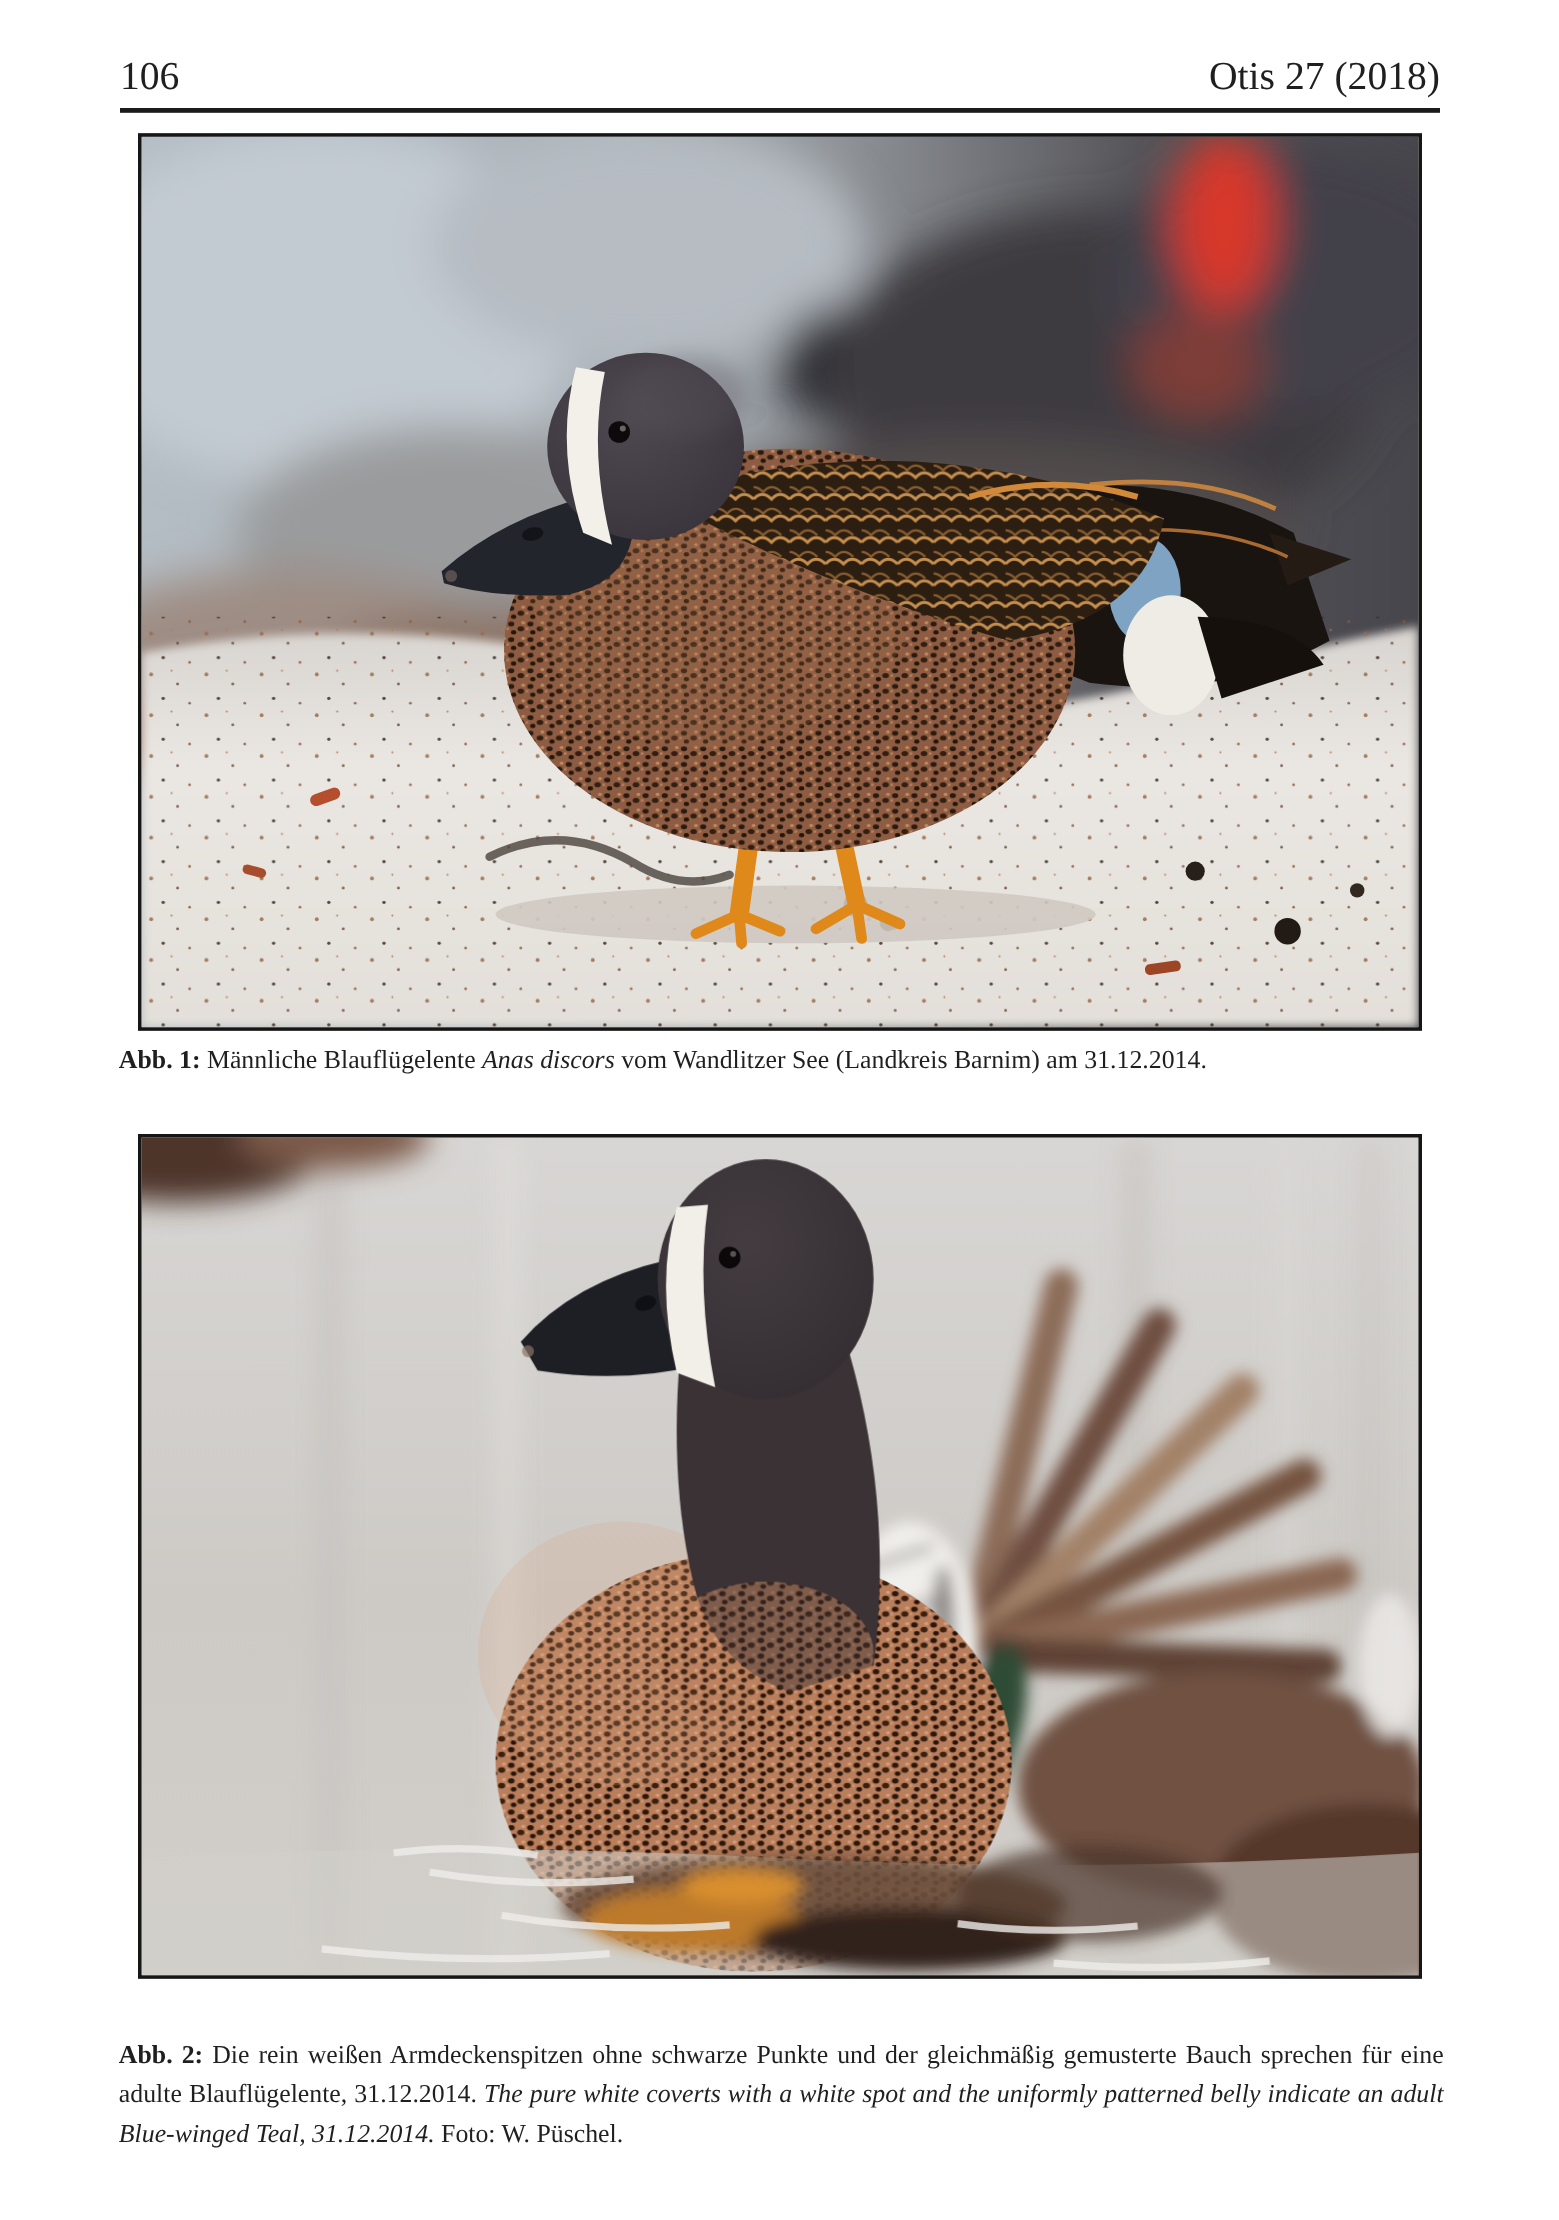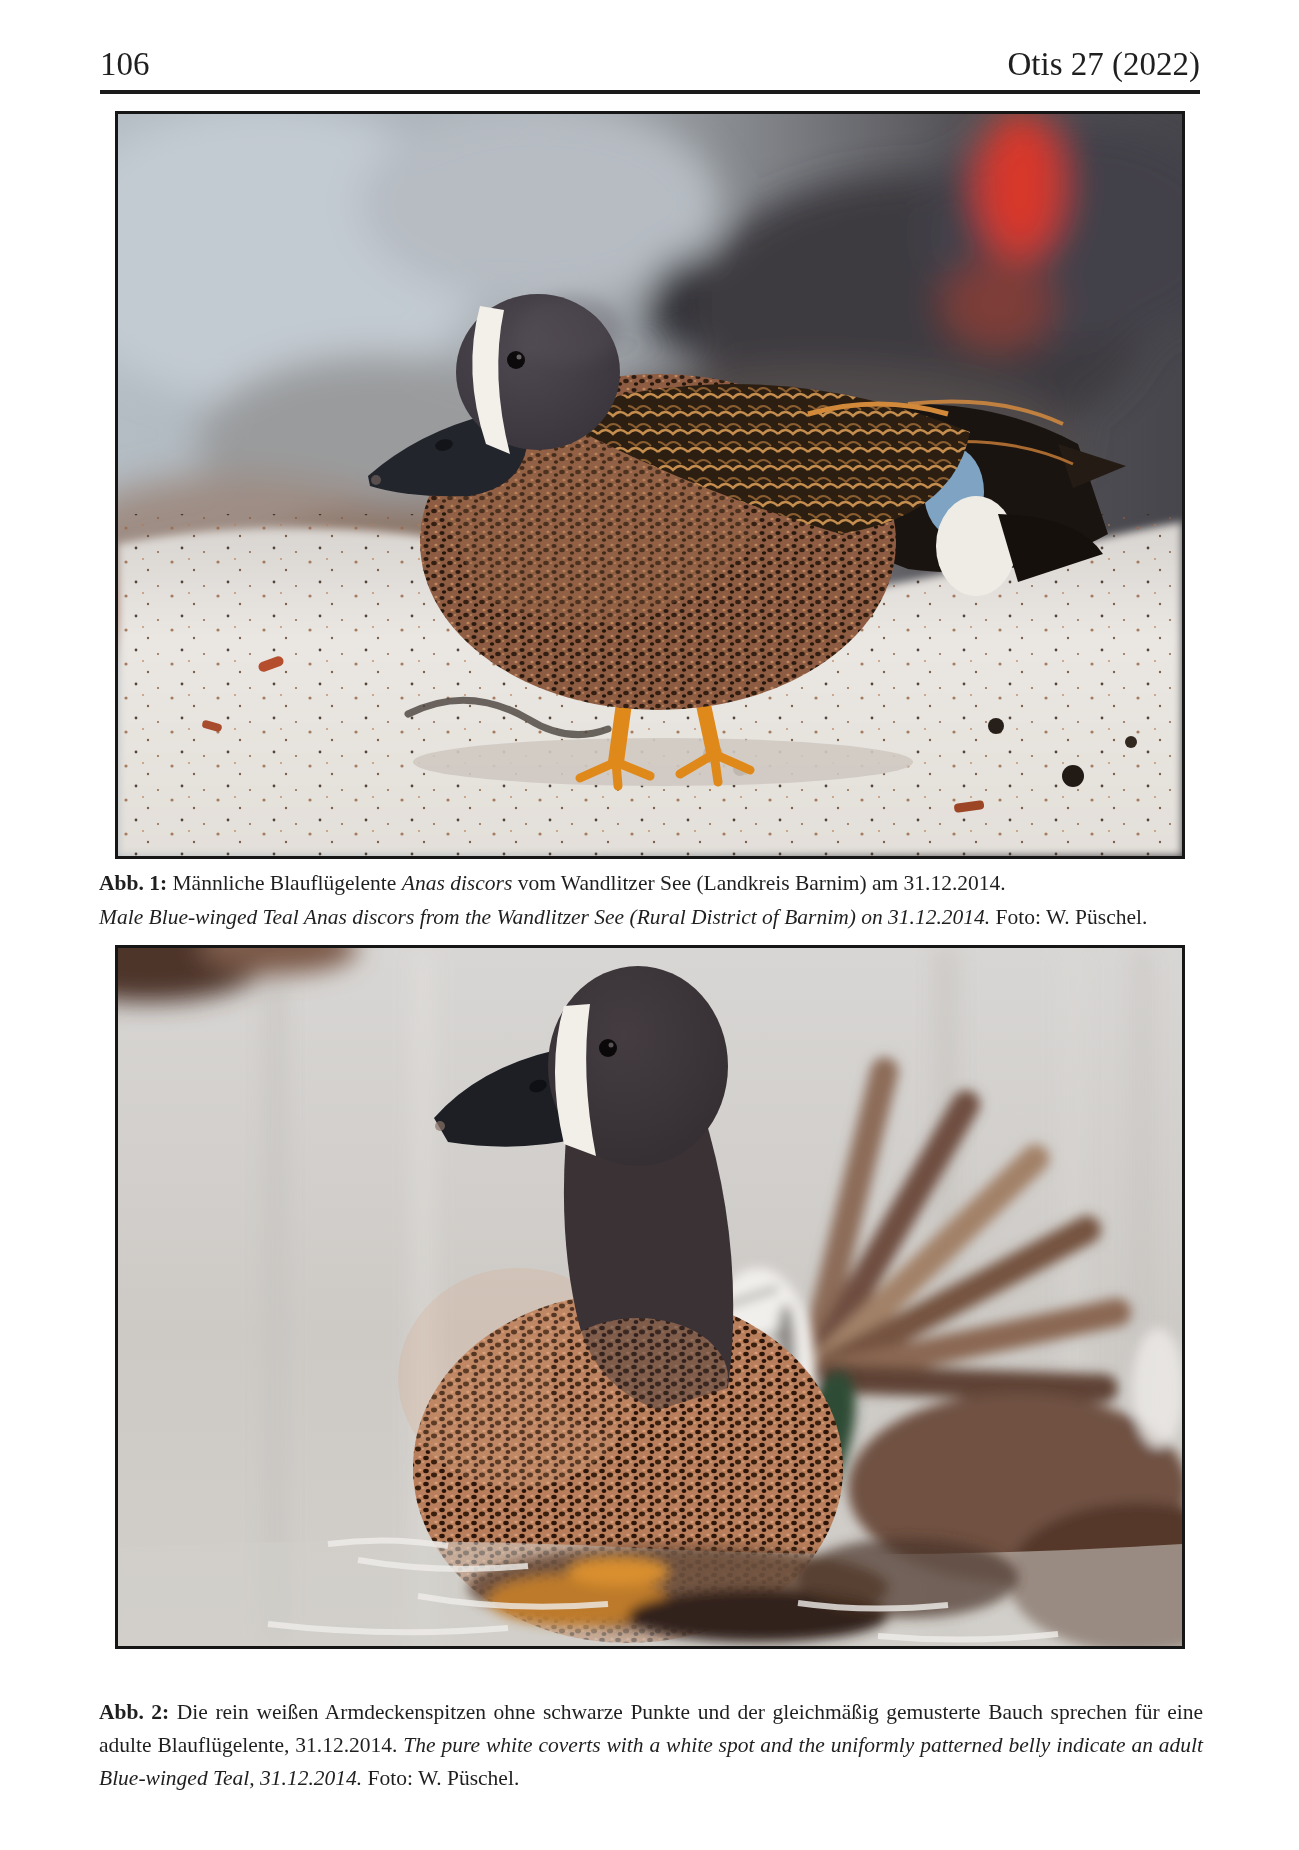--- a/index.html
+++ b/index.html
@@ -41,21 +41,21 @@
   .seg-italic{font-style:italic;}
   .seg-regular{font-style:normal;font-weight:normal;}
 </style>
 </head>
 <body>
 
 <div class="page">
 
   <header class="page-header">
     <span>106</span>
-    <span>Otis 27 (2022)</span>
+    <span>Otis 27 (2018)</span>
   </header>
   <div class="header-rule"></div>
 
   <figure class="photo-frame" id="figure-1" style="margin:0">
     <svg viewBox="0 0 1064 742" width="1064" height="742" preserveAspectRatio="none" role="img" aria-label="Männliche Blauflügelente steht auf Schnee / Male Blue-winged Teal standing on snow">
       <defs>
         <linearGradient id="p1bg" x1="0" y1="0" x2="1" y2="0">
           <stop offset="0" stop-color="#b4bdc4"></stop>
           <stop offset="0.38" stop-color="#a9b0b6"></stop>
           <stop offset="0.55" stop-color="#8e9297"></stop>
@@ -163,21 +163,20 @@
           <circle cx="398" cy="246" r="9" fill="#0c0a0b"></circle>
           <circle cx="401" cy="243" r="2.5" fill="#6a6468"></circle>
           <ellipse cx="452" cy="216" rx="52" ry="34" fill="#5b545e" opacity="0.3" filter="url(#b8)"></ellipse>
         </g>
       </g>
     </svg>
   </figure>
 
   <div class="caption" id="caption-1">
     <p><span class="seg-bold">Abb. 1:</span><span class="seg-regular"> Männliche Blauflügelente </span><span class="seg-italic">Anas discors</span><span class="seg-regular"> vom Wandlitzer See (Landkreis Barnim) am 31.12.2014.</span></p>
-    <p><span class="seg-italic">Male Blue-winged Teal Anas discors from the Wandlitzer See (Rural District of Barnim) on 31.12.2014.</span><span class="seg-regular"> Foto: W. Püschel.</span></p>
   </div>
 
   <figure class="photo-frame" id="figure-2" style="margin:0">
     <svg viewBox="0 0 1064 698" width="1064" height="698" preserveAspectRatio="none" role="img" aria-label="Blauflügelente schlägt mit den Flügeln auf dem Wasser / Blue-winged Teal flapping its wings on the water">
       <defs>
         <linearGradient id="p2bg" x1="0" y1="0" x2="0" y2="1">
           <stop offset="0" stop-color="#d8d6d4"></stop>
           <stop offset="0.55" stop-color="#cdcac6"></stop>
           <stop offset="1" stop-color="#d2cfcb"></stop>
         </linearGradient>

